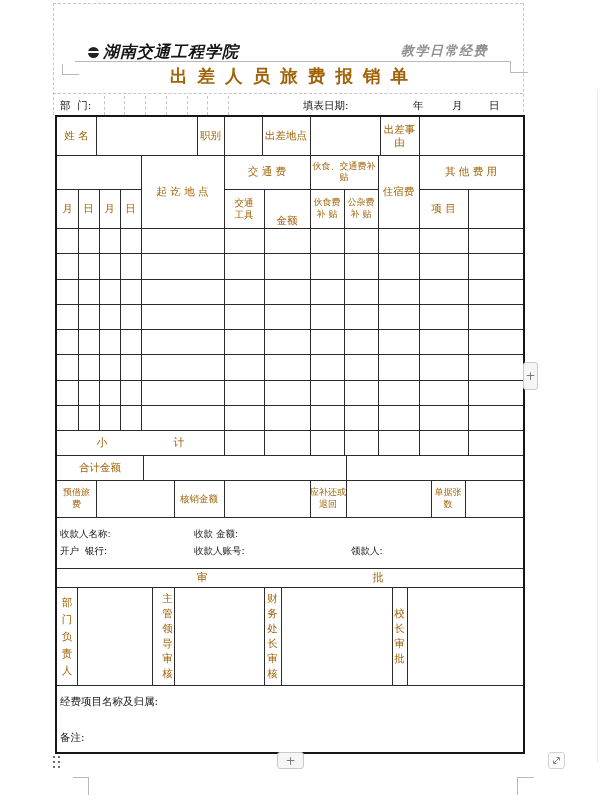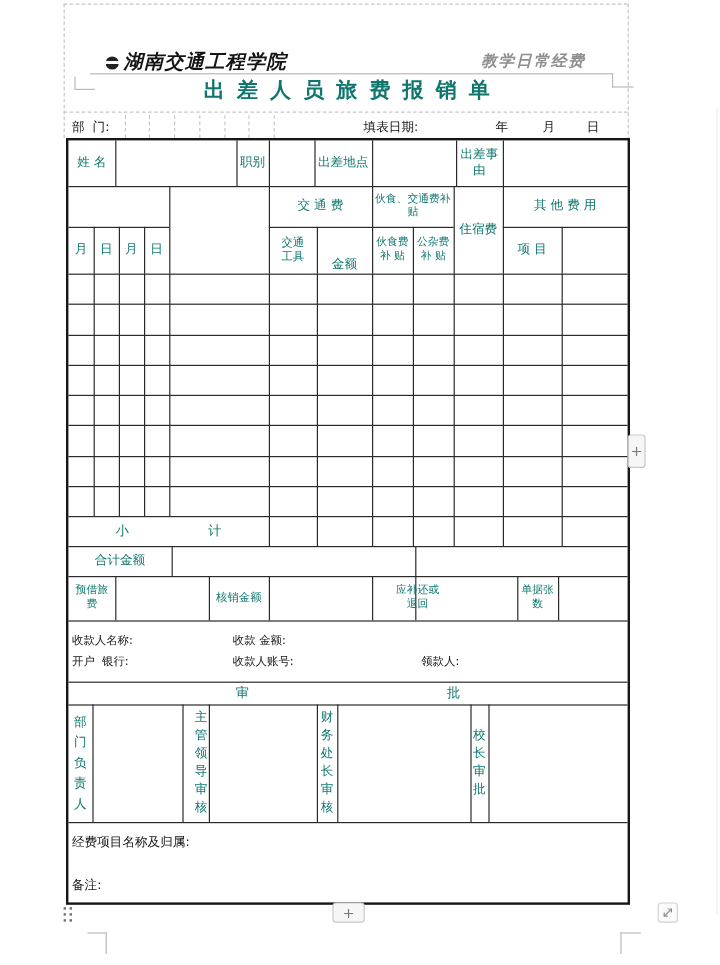--- a/index.html
+++ b/index.html
@@ -6,21 +6,21 @@
   .page{position:relative;width:600px;height:804px;background:#fff;overflow:hidden;
         font-family:"DejaVu Sans","Liberation Sans",sans-serif;color:#111;}
   .abs{position:absolute;}
   .hl{position:absolute;height:1px;background:#2b2b2b;}
   .vl{position:absolute;width:1px;background:#2b2b2b;}
   .dash-h{position:absolute;height:0;border-top:1px dashed #c6c6c6;}
   .dash-v{position:absolute;width:0;border-left:1px dashed #c6c6c6;}
   .mark-h{position:absolute;height:1px;background:#b9b9b9;}
   .mark-v{position:absolute;width:1px;background:#b9b9b9;}
   .cell{position:absolute;display:flex;align-items:center;justify-content:center;
-        text-align:center;white-space:pre-line;line-height:1.25;color:#0f766e;}
+        text-align:center;white-space:pre-line;line-height:1.25;color:#a16207;}
   .lbl{position:absolute;white-space:pre-line;color:#141414;}
   .pre{white-space:pre;}
   .f11{font-size:11px;} .f10{font-size:10.5px;} .f95{font-size:9.5px;} .f9{font-size:9px;}
   .vtext{word-break:break-all;white-space:normal;width:13px;text-align:center;}
   .title{font-weight:bold;font-size:17.5px;letter-spacing:2px;}
   .serifit{font-family:"DejaVu Serif","Liberation Serif",serif;font-style:italic;font-weight:bold;}
   .btn{position:absolute;display:flex;align-items:center;justify-content:center;
        border:1px solid #c9c9c9;border-radius:3px;background:#f6f6f6;color:#7a7a7a;
        font-size:12px;line-height:1;box-sizing:border-box;}
   .dot{position:absolute;width:2px;height:2px;background:#6f6f6f;}
@@ -143,20 +143,21 @@
   <div class="vl" style="left:281px;top:587px;height:98px;"></div>
   <div class="vl" style="left:392px;top:587px;height:98px;"></div>
   <div class="vl" style="left:407px;top:587px;height:98px;"></div>
 
   <div class="cell f10" style="left:57px;top:117px;width:39px;height:38px;">姓 名</div>
   <div class="cell f10" style="left:197px;top:117px;width:27px;height:38px;">职别</div>
   <div class="cell f10" style="left:262px;top:117px;width:48px;height:38px;">出差地点</div>
   <div class="cell f10" style="left:380px;top:117px;width:39px;height:38px;">出差事
 由</div>
 
+  <div class="cell f10" style="left:141px;top:155px;width:83px;height:73px;">起 讫 地 点</div>
   <div class="cell f10" style="left:224px;top:155px;width:86px;height:34px;">交 通 费</div>
   <div class="cell f9" style="left:310px;top:155px;width:68px;height:34px;">伙食、交通费补
 贴</div>
   <div class="cell f10" style="left:378px;top:155px;width:41px;height:73px;">住宿费</div>
   <div class="cell f10" style="left:419px;top:155px;width:104px;height:34px;">其 他 费 用</div>
   <div class="cell f10" style="left:57px;top:189px;width:21px;height:39px;">月</div>
   <div class="cell f10" style="left:78px;top:189px;width:21px;height:39px;">日</div>
   <div class="cell f10" style="left:99px;top:189px;width:21px;height:39px;">月</div>
   <div class="cell f10" style="left:120px;top:189px;width:21px;height:39px;">日</div>
   <div class="cell f95" style="left:224px;top:189px;width:40px;height:39px;">交通
@@ -168,21 +169,21 @@
 补 贴</div>
   <div class="cell f10" style="left:419px;top:189px;width:49px;height:39px;">项 目</div>
 
   <div class="abs" style="left:57px;top:228px;width:466px;height:202px;"></div>
 
   <div class="cell f11" style="left:57px;top:430px;width:167px;height:25px;">小　　　　　　计</div>
   <div class="cell f10" style="left:57px;top:455px;width:86px;height:25px;">合计金额</div>
   <div class="cell f9" style="left:57px;top:480px;width:39px;height:37px;">预借旅
 费</div>
   <div class="cell f95" style="left:174px;top:480px;width:50px;height:37px;">核销金额</div>
-  <div class="cell f9" style="left:310px;top:480px;width:36px;height:37px;margin-left:20px;">应补还或
+  <div class="cell f9" style="left:310px;top:480px;width:36px;height:37px;">应补还或
 退回</div>
   <div class="cell f9" style="left:431px;top:480px;width:34px;height:37px;">单据张
 数</div>
 
   <div class="lbl f95" style="left:60px;top:528px;">收款人名称:</div>
   <div class="lbl f95 pre" style="left:194px;top:528px;">收款 金额:</div>
   <div class="lbl f95 pre" style="left:60px;top:545px;">开户  银行:</div>
   <div class="lbl f95" style="left:194px;top:545px;">收款人账号:</div>
   <div class="lbl f95" style="left:351px;top:545px;">领款人:</div>
 

